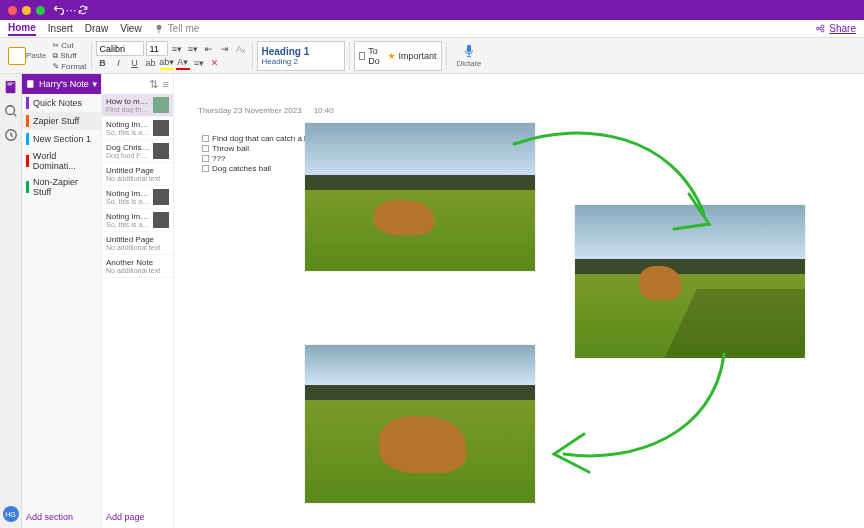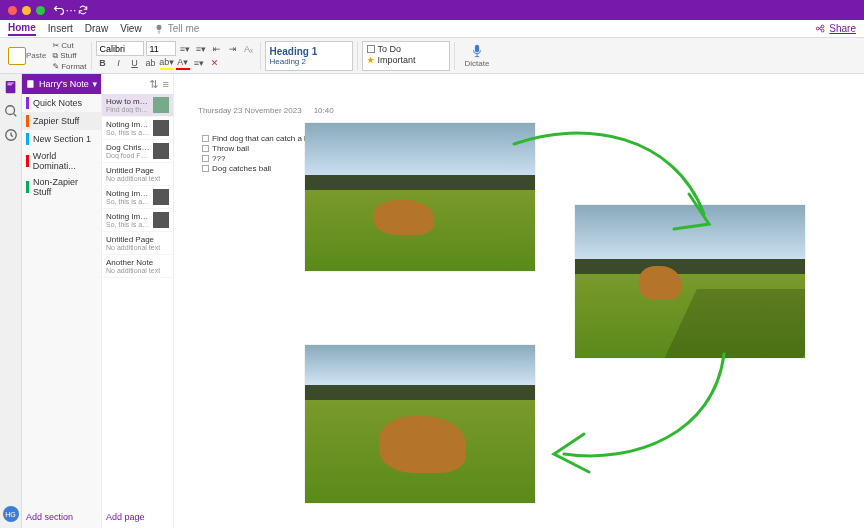--- a/index.html
+++ b/index.html
@@ -21,27 +21,27 @@
 .share-btn { margin-left:auto; display:flex; align-items:center; gap:3px; color:#7719AA;text-decoration:underline; }
 
 
 .ribbon { height: 36px; background:#f5f5f5; border-bottom:1px solid #ddd; display:flex; align-items:center; padding:0 4px; gap:2px; }
 .rgroup { display:flex; flex-direction:row; align-items:center; padding:0 4px; height:32px; justify-content:center; font-size:8px; color:#666; }
 .paste-icn { width:18px; height:18px; background:linear-gradient(#fff,#ffe); border:1px solid #c90; border-radius:2px; position:relative; }
 .clip-btns { display:flex; flex-direction:column; gap:1px; font-size:8px; color:#555; }
 .clip-btns span { display:flex; gap:2px; align-items:center; }
 .sep { width:1px; height:28px; background:#ddd; margin:0 2px; }
 .font-sel { border:1px solid #ccc; background:#fff; font-size:9px; padding:1px 3px; height:15px; }
-.font-sel.name { width:48px; } .font-sel.size { width:30px; }
+.font-sel.name { width:48px; } .font-sel.size { width:22px; }
 .fmt-row { display:flex; gap:2px; align-items:center; }
 .fmt-btn { width:14px; height:14px; display:flex; align-items:center; justify-content:center; font-size:9px; color:#555; }
 .style-box { border:1px solid #ccc; background:#fff; width:88px; height:30px; display:flex; flex-direction:column; justify-content:center; padding:2px 4px; font-size:9px; }
 .style-box .h1 { color:#2b579a; font-weight:600; font-size:10px; }
 .style-box .h2 { color:#2b579a; font-size:8px; }
-.tag-box { border:1px solid #ccc; background:#fff; width:88px; height:30px; padding:2px 4px; font-size:9px; display:flex; flex-direction:column; gap:1px; }
+.tag-box { border:1px solid #ccc; background:#fff; width:88px; height:30px; padding:2px 4px; font-size:9px; display:flex; flex-direction:row; gap:1px; }
 .tag-box div { display:flex; align-items:center; gap:3px; }
 .dictate { display:flex; flex-direction:column; align-items:center; gap:1px; margin-left:6px; }
 .mic { width:12px; height:14px; color:#3b7dd8; }
 
 
 .main { display:flex; height: calc(528px - 20px - 18px - 36px); }
 .rail { width:22px; background:#f0f0f0; border-right:1px solid #ddd; display:flex; flex-direction:column; align-items:center; padding-top:6px; gap:10px; position:relative; }
 .rail-icn { width:14px; height:14px; color:#666; }
 .avatar { width:16px; height:16px; border-radius:50%; background:#3b7dd8; color:#fff; font-size:7px; display:flex; align-items:center; justify-content:center; position:absolute; bottom:6px; }
 

